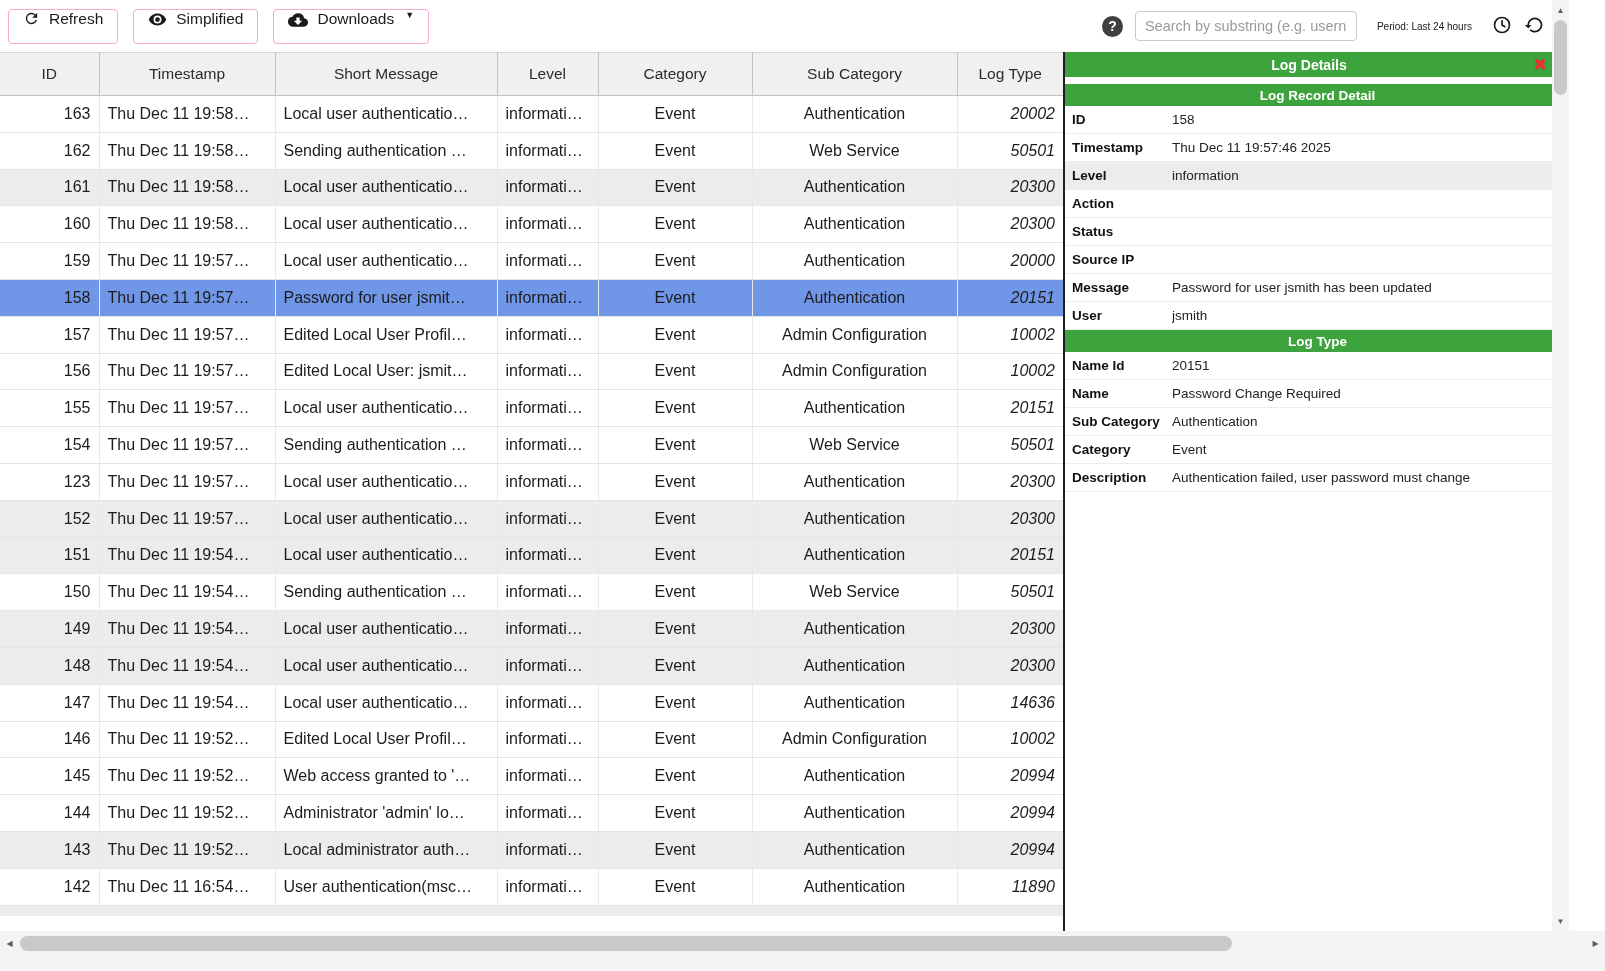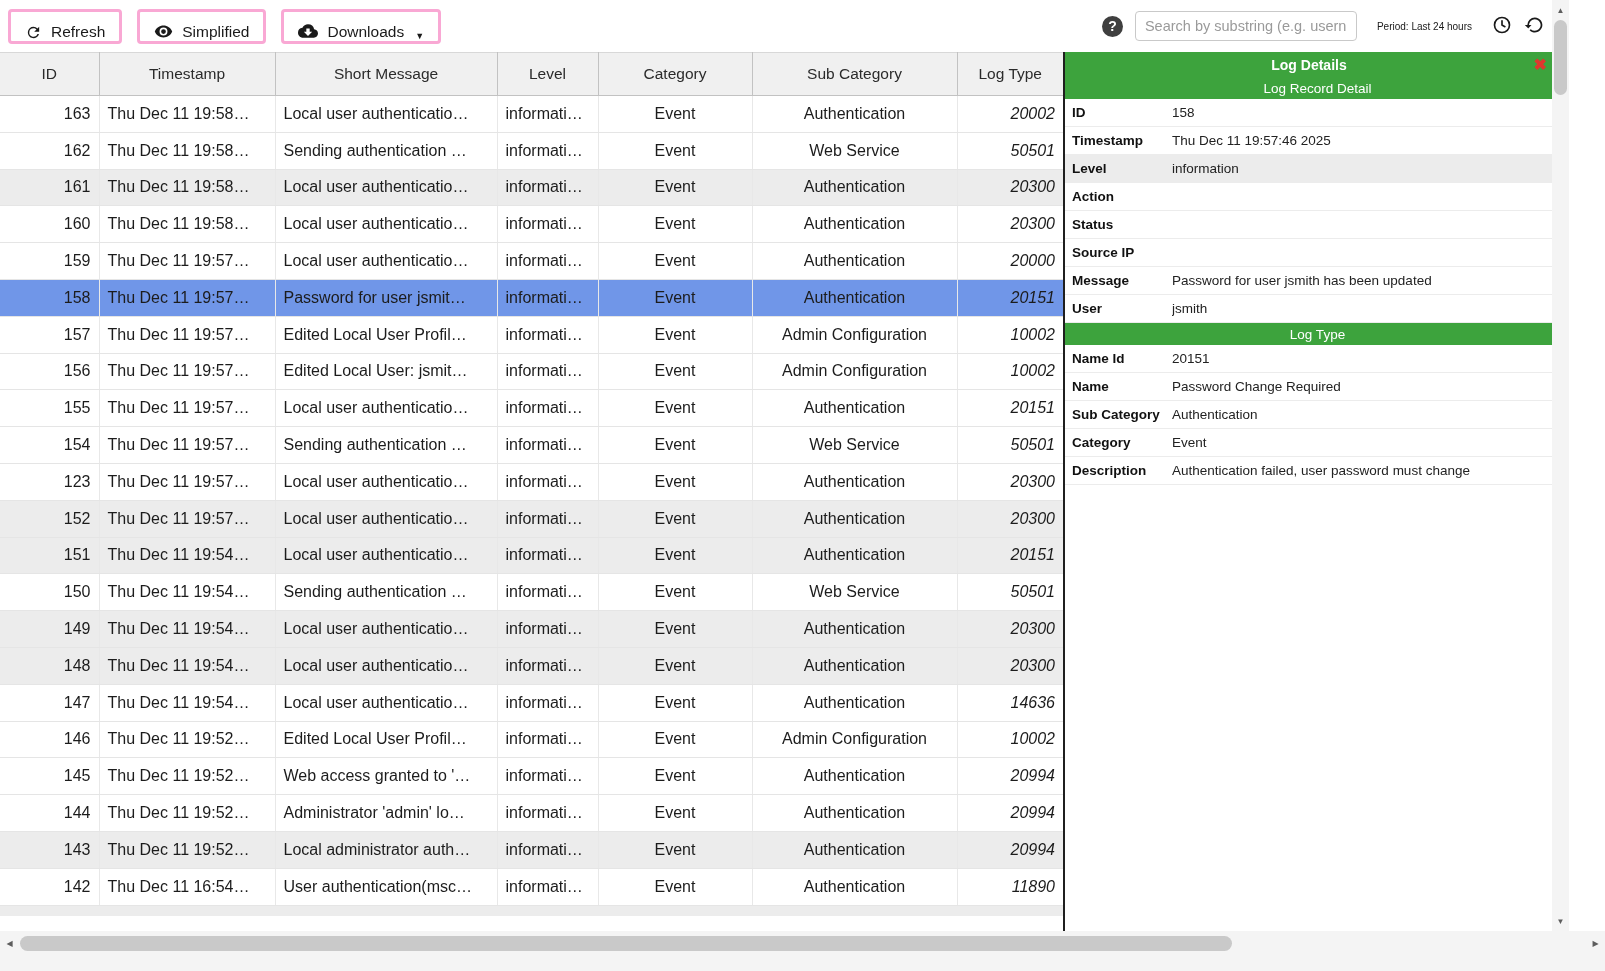--- a/index.html
+++ b/index.html
@@ -23,25 +23,25 @@
     top: 0; left: 0;
     width: 1552px; height: 52px;
     display: flex;
     align-items: center;
     padding: 0 8px;
     gap: 15px;
     background: #fff;
   }
   .tb-btn {
     display: inline-flex;
-    align-items: flex-end;
+    align-items: flex-start;
     gap: 9px;
     height: 35px;
     padding: 0 14px;
-    border: 3px solid #f9a8d4;
+    border: 1px solid #f9a8d4;
     border-radius: 4px;
     background: #fff;
     font-size: 15.5px;
     color: #1a1a1a;
     cursor: pointer;
     white-space: nowrap;
   }
   .tb-btn svg { display: block; }
   .caret { font-size: 9px; margin-left: 2px; color: #1a1a1a; }
   .toolbar-right {
@@ -142,37 +142,38 @@
   .details-title {
     height: 25px;
     background: var(--green, #3da33d);
     color: #fff;
     font-weight: bold;
     font-size: 14px;
     display: flex;
     align-items: center;
     justify-content: center;
     position: relative;
+    margin-bottom: 7px;
     text-align: right;
   }
   .close-x {
     position: absolute;
     right: 6px; top: 50%;
     transform: translateY(-50%);
     color: var(--close_red, #e0372e);
     font-size: 16px;
     font-weight: bold;
     cursor: pointer;
     line-height: 1;
   }
   .section-bar {
     height: 22px;
     background: var(--green, #3da33d);
     color: #fff;
-    font-weight: normal;
+    font-weight: bold;
     display: flex;
     align-items: center;
     justify-content: center;
     padding-left: 17px;
   }
   .detail-row {
     display: flex;
     align-items: center;
     min-height: 28px;
     border-bottom: 1px solid #ececec;

